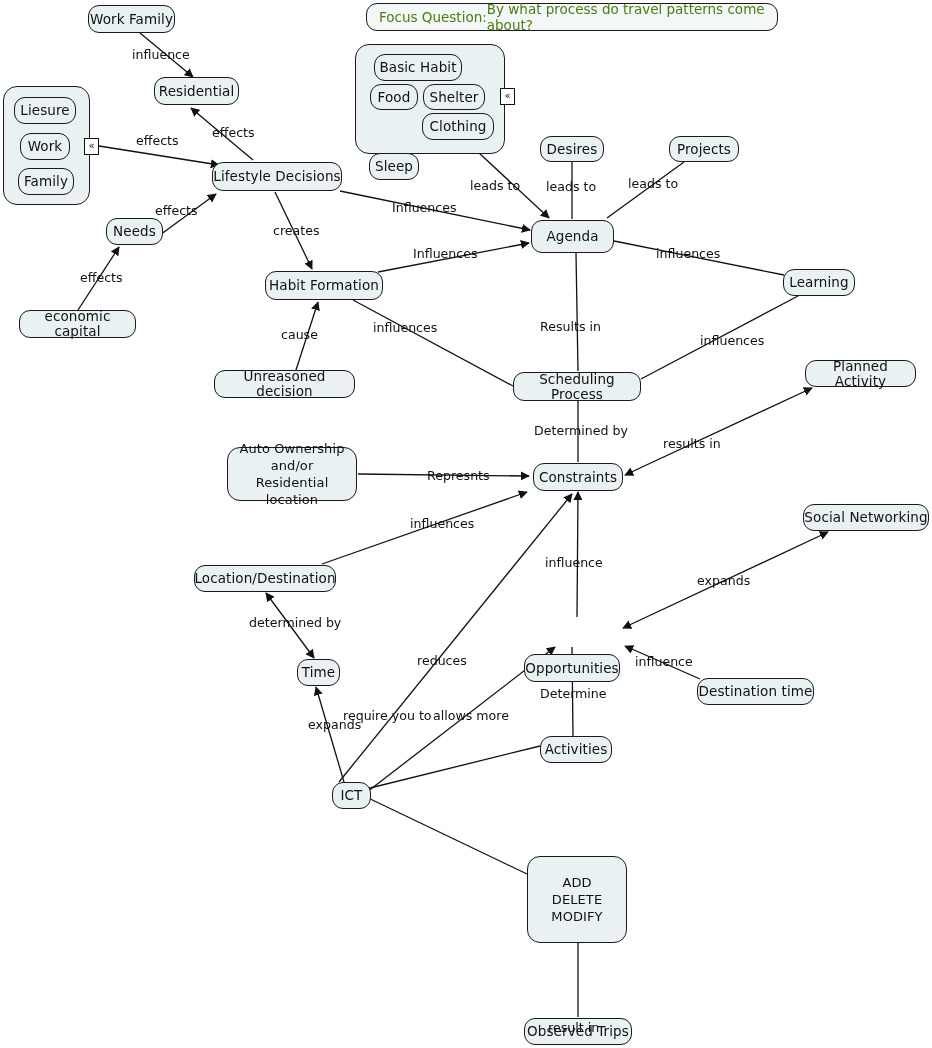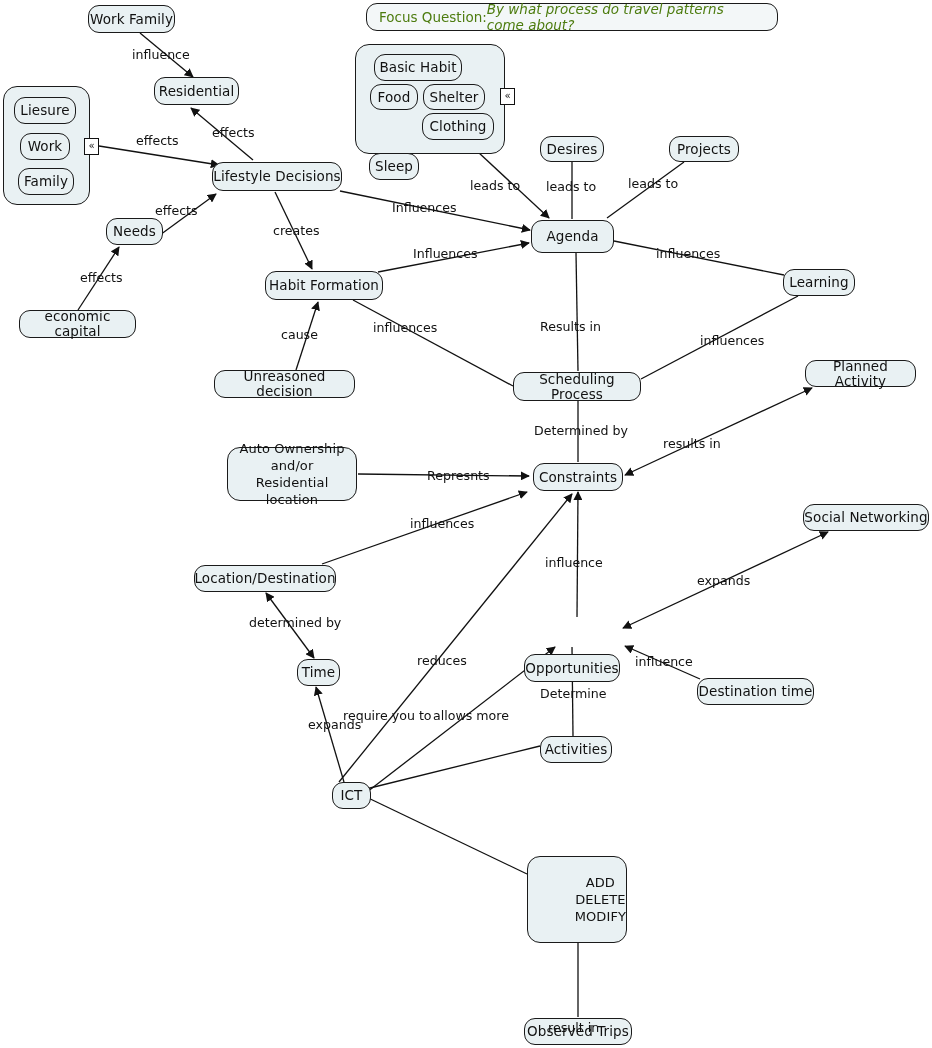--- a/index.html
+++ b/index.html
@@ -45,38 +45,37 @@
   .node.group {
     background: #e9f1f3;
     border-radius: 14px;
     display: block;
     z-index: 2;
   }
   .node.sq {
     border-radius: 13px;
     font-size: 13px;
     line-height: 17px;
-    justify-content: flex-end;
   }
   .focus-box {
     position: absolute;
     box-sizing: border-box;
     background: #f3f7f8;
     border: 1.4px solid #1a1a1a;
     border-radius: 11px;
     display: flex;
     align-items: center;
     justify-content: flex-start;
     padding: 0 12px;
     font-size: 13.5px;
     color: #4d7c0f;
     z-index: 3;
   }
   .focus-box .fq-label { white-space: pre; }
-  .focus-box .fq-text { font-style: italic; }
+  .focus-box .fq-text { }
   .handle {
     position: absolute;
     width: 15px;
     height: 17px;
     box-sizing: border-box;
     background: #ffffff;
     border: 1.3px solid #111;
     font-size: 10px;
     line-height: 14px;
     text-align: center;

